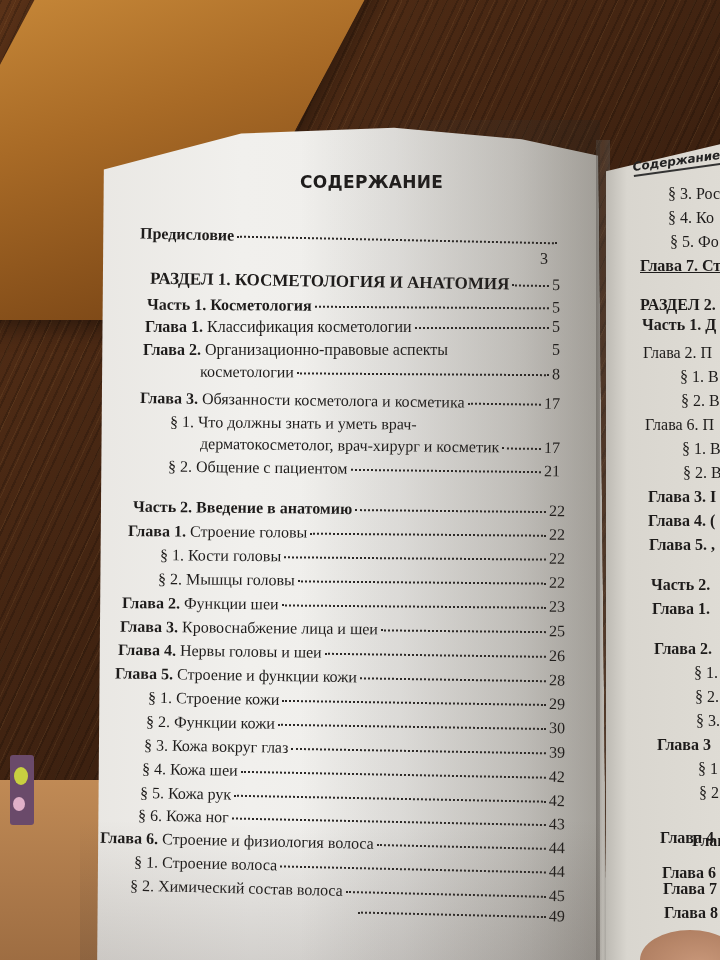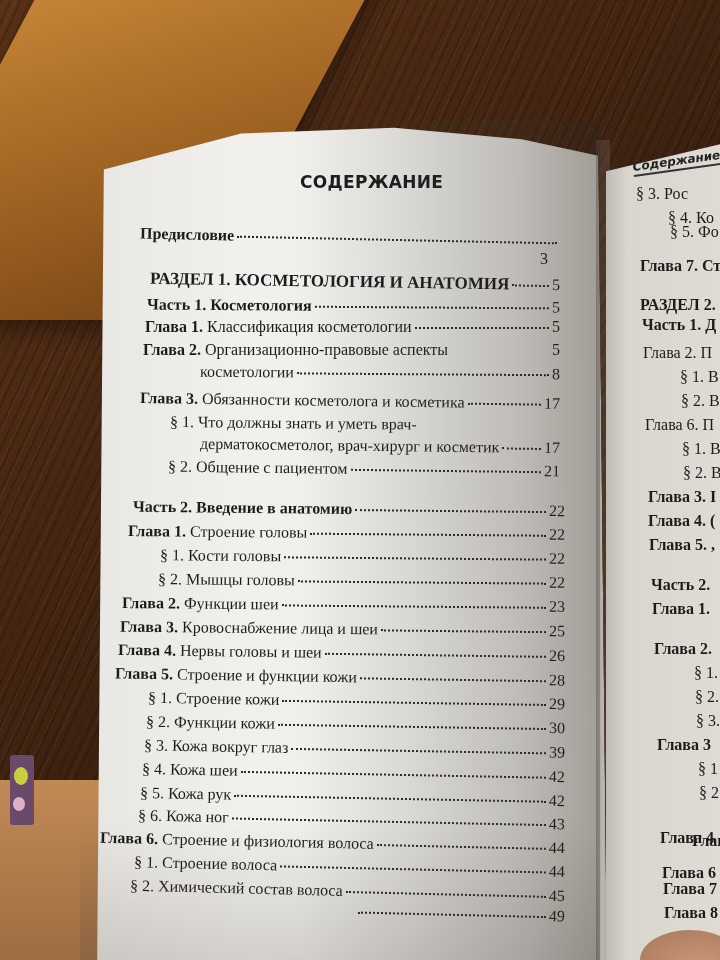--- a/index.html
+++ b/index.html
@@ -283,24 +283,24 @@
     <span class="dots"></span>
     <span class="num">45</span>
   </div>
 
   <div class="row" style="left:355px; top:905px; width:210px; transform:rotate(1.4deg);">
     <span class="dots"></span>
     <span class="num">49</span>
   </div>
 
   <div class="rp-header">Содержание</div>
-  <div class="rp-item" style="left:636px; top:185px;">§ 3. Рос</div>
+  <div class="rp-item" style="left:668px; top:185px;">§ 3. Рос</div>
   <div class="rp-item" style="left:668px; top:209px;">§ 4. Ко</div>
-  <div class="rp-item" style="left:670px; top:223px;">§ 5. Фо</div>
-  <div class="rp-item bold" style="left:640px; top:257px;">Глава 7. Ст</div>
+  <div class="rp-item" style="left:670px; top:233px;">§ 5. Фо</div>
+  <div class="rp-item bold" style="left:640px; top:257px;text-decoration:underline;">Глава 7. Ст</div>
   <div class="rp-item bold" style="left:640px; top:296px;">РАЗДЕЛ 2.</div>
   <div class="rp-item bold" style="left:642px; top:316px;">Часть 1. Д</div>
   <div class="rp-item" style="left:643px; top:344px;">Глава 2. П</div>
   <div class="rp-item" style="left:680px; top:368px;">§ 1. В</div>
   <div class="rp-item" style="left:681px; top:392px;">§ 2. В</div>
   <div class="rp-item" style="left:645px; top:416px;">Глава 6. П</div>
   <div class="rp-item" style="left:682px; top:440px;">§ 1. В</div>
   <div class="rp-item" style="left:683px; top:464px;">§ 2. В</div>
   <div class="rp-item bold" style="left:648px; top:488px;">Глава 3. I</div>
   <div class="rp-item bold" style="left:648px; top:512px;">Глава 4. (</div>

